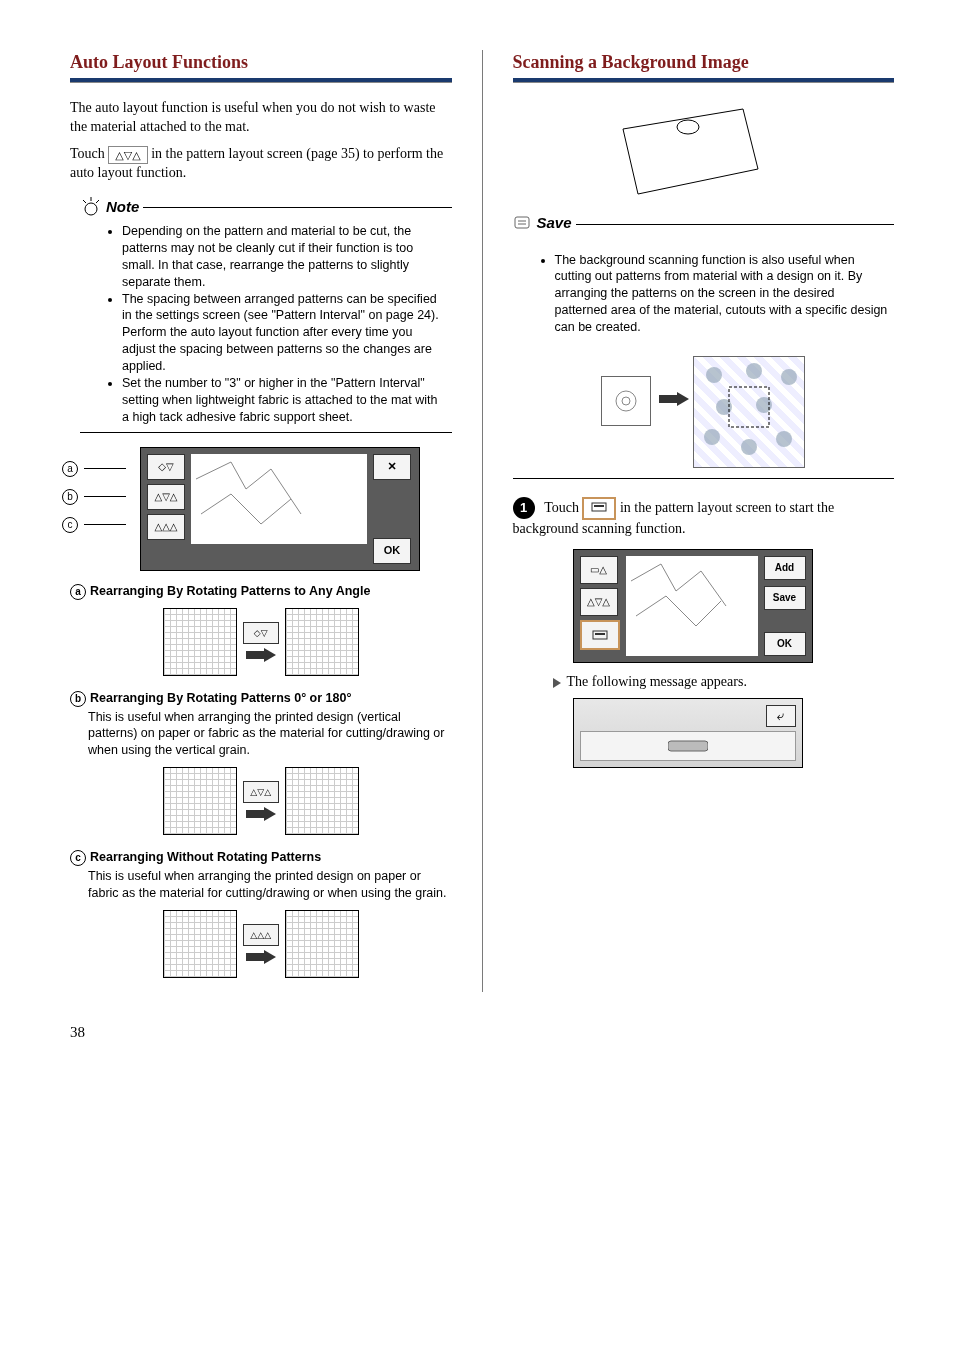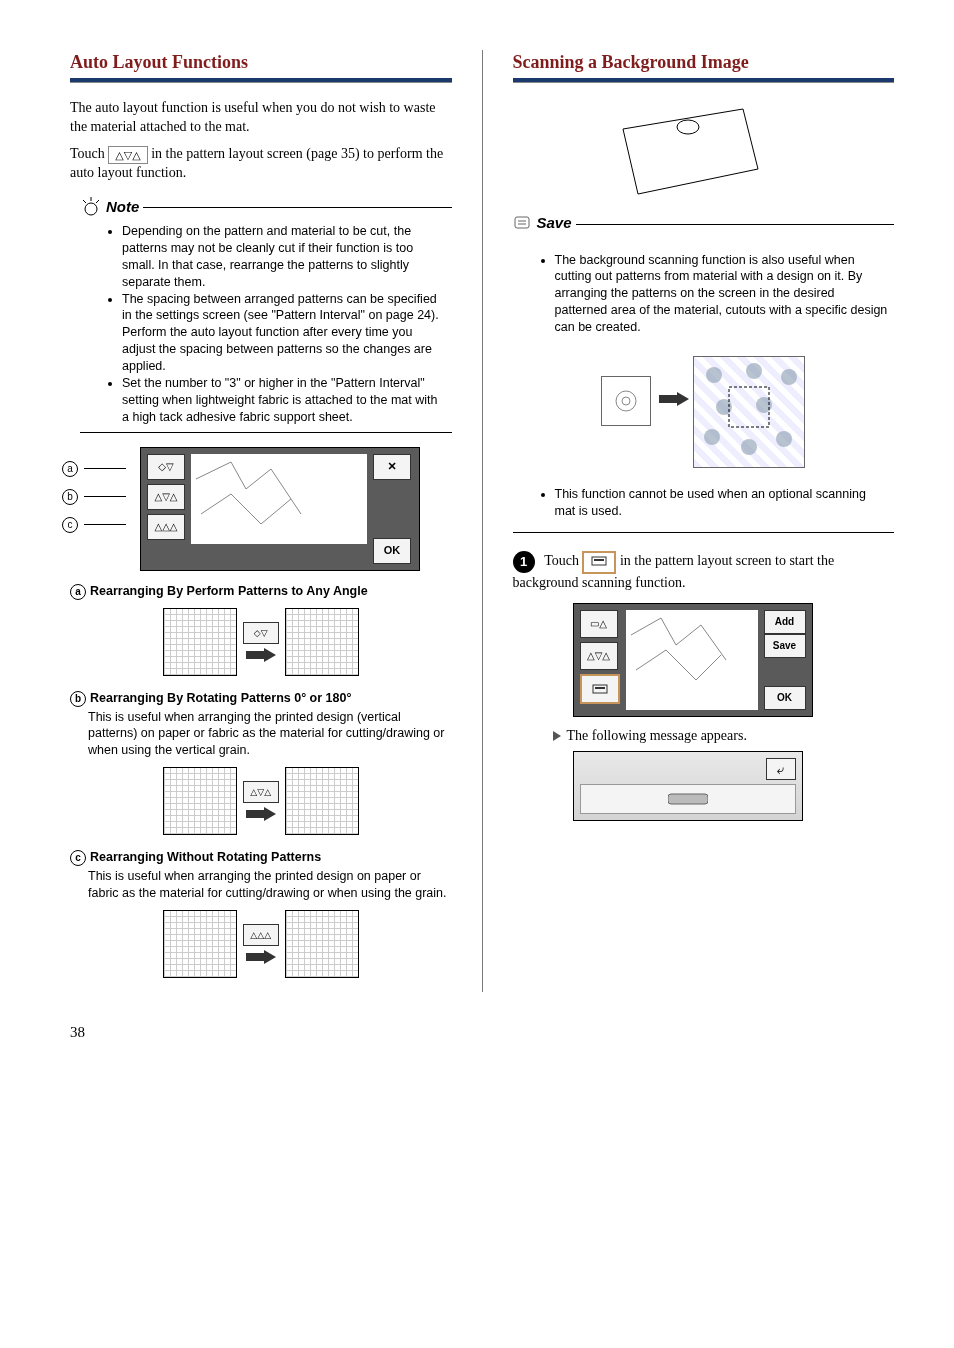--- a/index.html
+++ b/index.html
@@ -284,21 +284,21 @@
     border:1px solid #000;
     background:linear-gradient(#5a5a5a,#5a5a5a);
     margin: 10px 0 10px 60px;
     padding:6px;
     display:flex;
     gap:6px;
     box-sizing:border-box;
   }
   .screenshot2 .left-icons .btn-icon { height:26px; }
   .screenshot2 .mat-area { height:100px; }
-  .screenshot2 .right-icons { height:100px; justify-content:flex-start; }
+  .screenshot2 .right-icons { height:100px; justify-content:flex-start; gap:6px; }
   .side-btn {
     width:40px;height:22px;border:1px solid #333;background:#f4f4f4;
     font-size:10px;font-weight:bold;display:flex;align-items:center;justify-content:center;
   }
   .screenshot2 .side-btn.ok { margin-top:auto; }
   .placeholder-box {
     border:1px solid #666;
     margin:10px auto 14px auto;
   }
   .scan-illus {
@@ -378,21 +378,21 @@
           </div>
           <div class="right-icons">
             <div class="xbtn">✕</div>
             <div class="okbtn">OK</div>
           </div>
         </div>
       </div>
     </div>
 
     <div class="item-head">
-      <span class="circle-num">a</span><span>Rearranging By Perform Patterns to Any Angle</span>
+      <span class="circle-num">a</span><span>Rearranging By Rotating Patterns to Any Angle</span>
     </div>
     <div class="triptych">
       <div class="gridbox"></div>
       <div class="arrow-btn">
         <div class="small-btn">◇▽</div>
         <div class="fat-arrow"></div>
       </div>
       <div class="gridbox"></div>
     </div>
 
@@ -475,25 +475,20 @@
               <circle cx="70" cy="48" r="8"></circle>
             <circle cx="18" cy="80" r="8"></circle>
               <circle cx="55" cy="90" r="8"></circle>
               <circle cx="90" cy="82" r="8"></circle>
           </g>
           <rect x="35" y="30" width="40" height="40" fill="none" stroke="#000" stroke-dasharray="3 2"></rect>
         </svg>
       </div>
     </div>
 
-    <div class="memo-inner" style="padding-left:24px;">
-      <ul>
-          <li>This function cannot be used when an optional scanning mat is used.</li>
-        </ul>
-    </div>
     <div class="memo-close" style="margin-top:6px;"></div>
 
     <div style="margin-top:18px;">
       <span class="step-badge">1</span>
       <span class="step-text">
         <span>Touch </span>
         <span class="icon-inline" style="border:2px solid #c8945a;padding:2px 6px;">
           <svg width="18" height="12">
               <rect x="2" y="2" width="14" height="8" fill="none" stroke="#333"></rect>
               <rect x="4" y="4" width="10" height="2" fill="#333"></rect>

